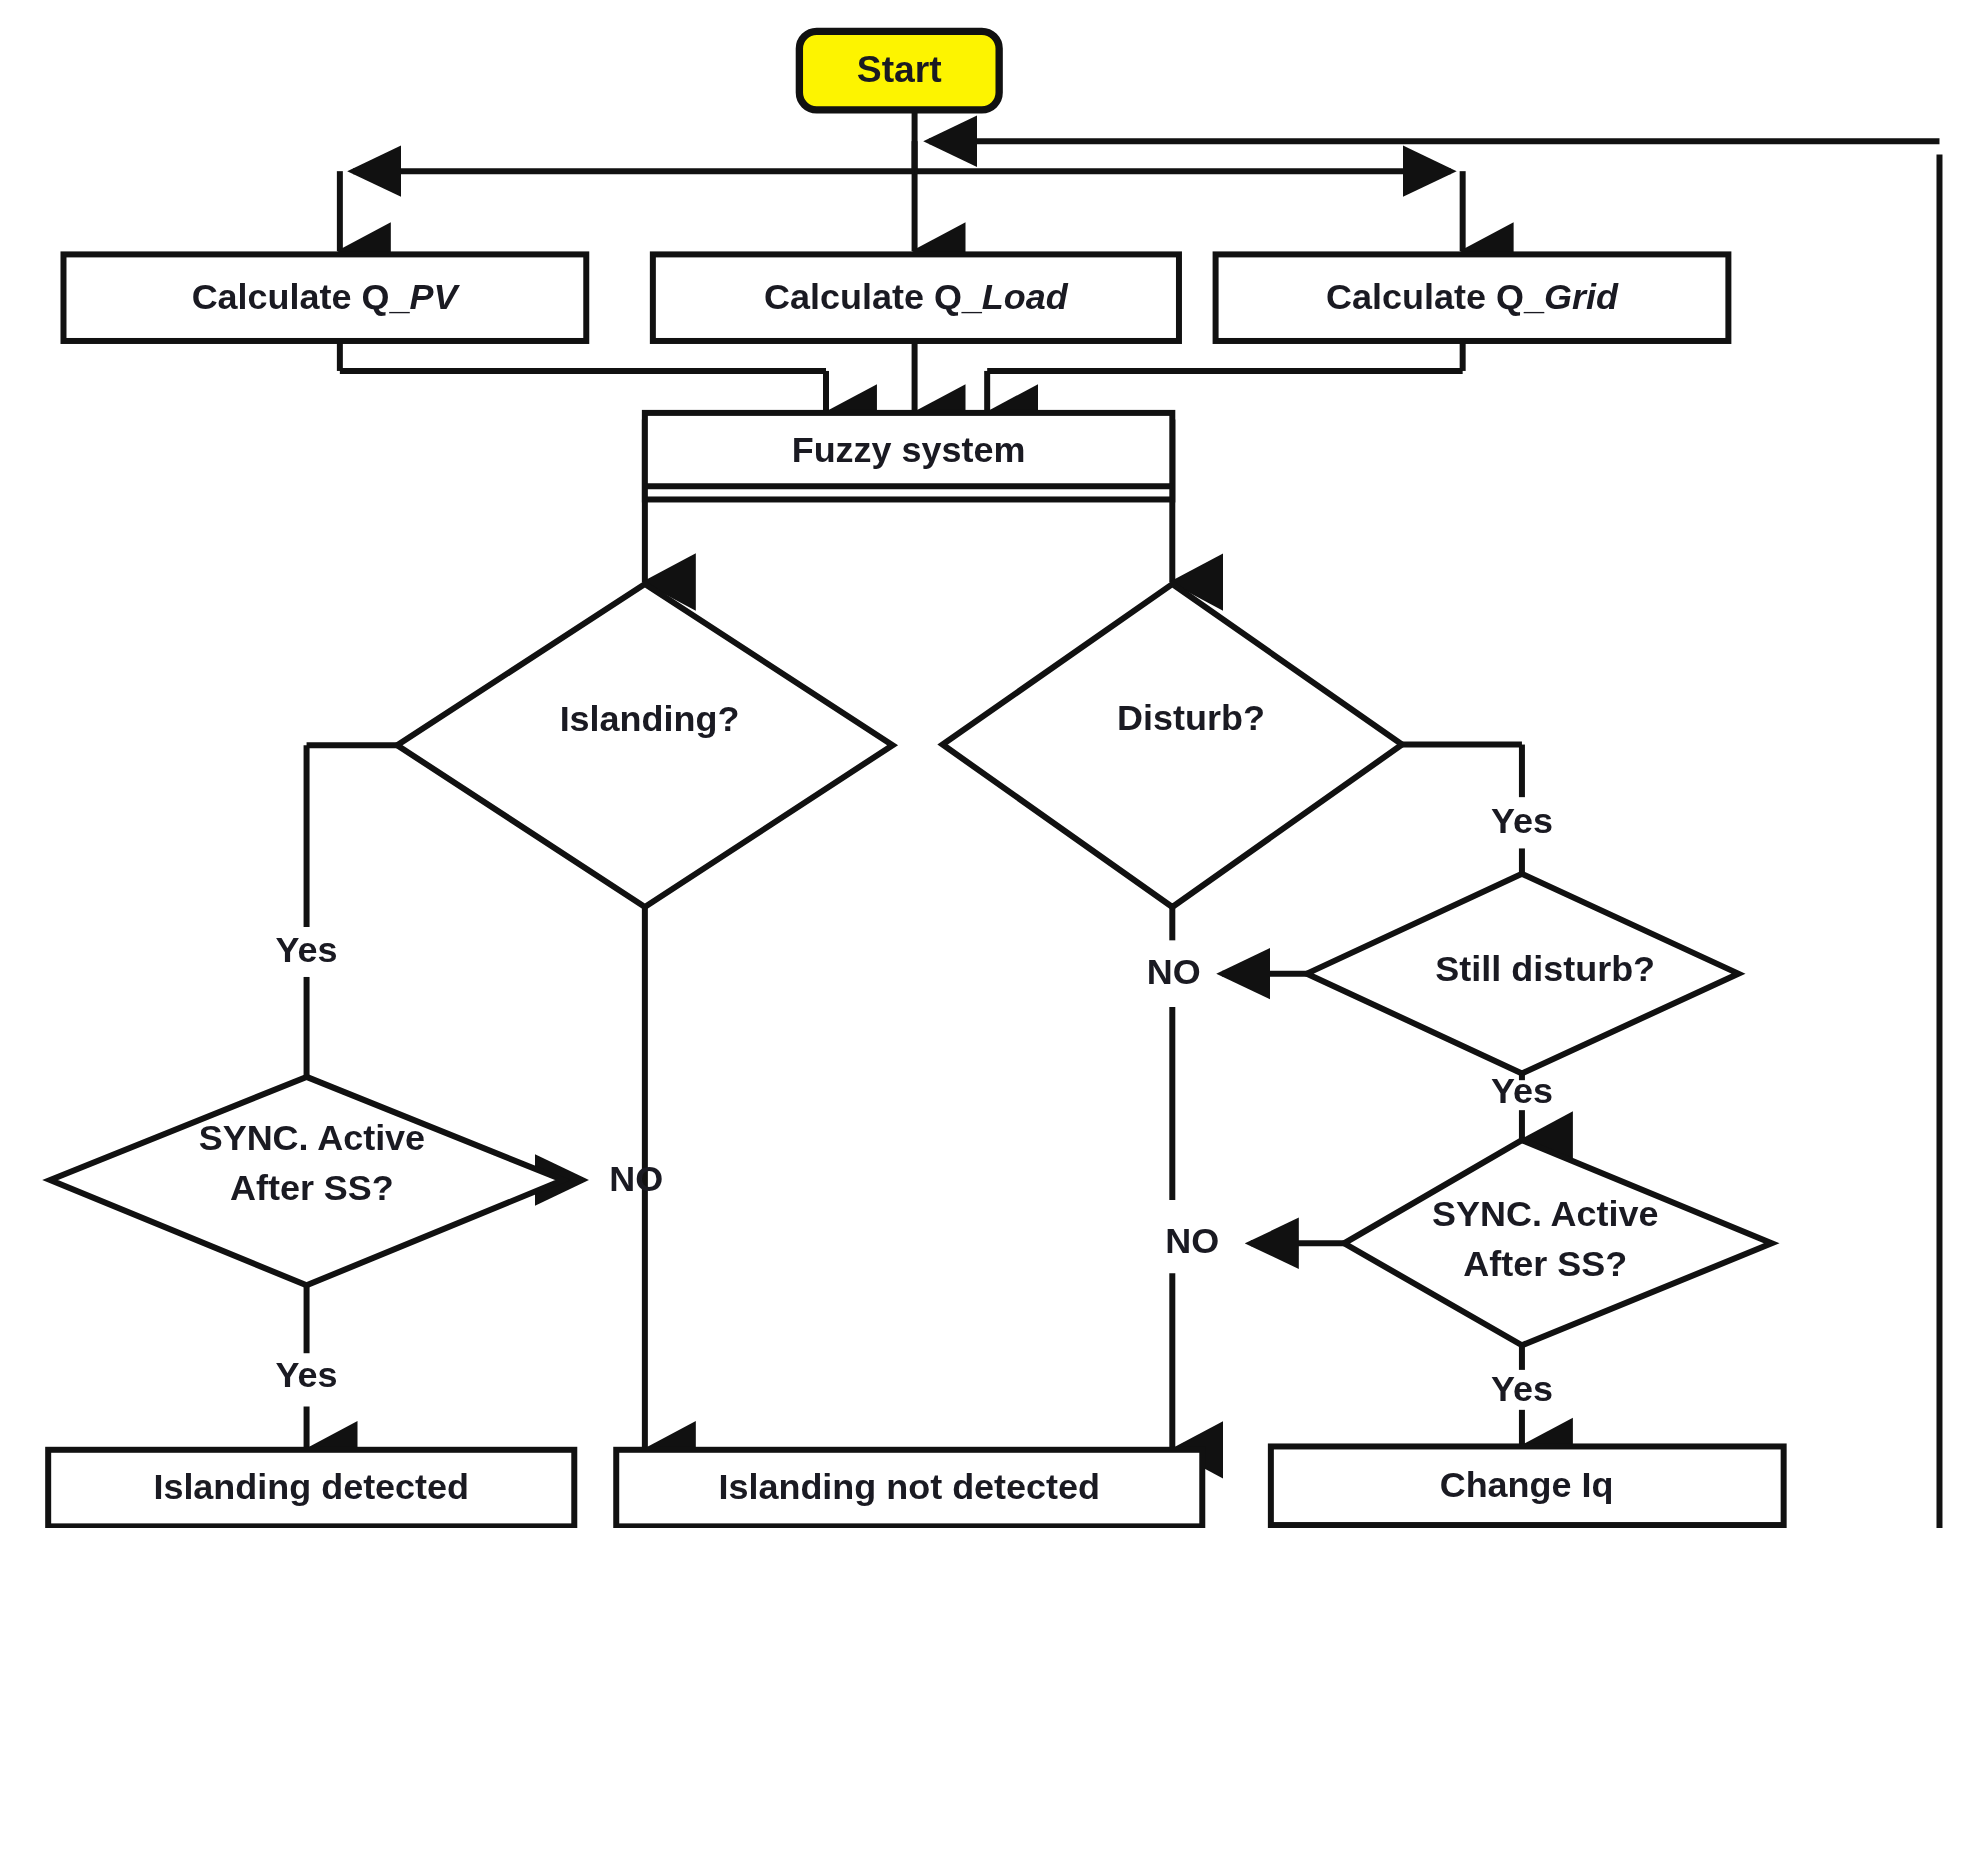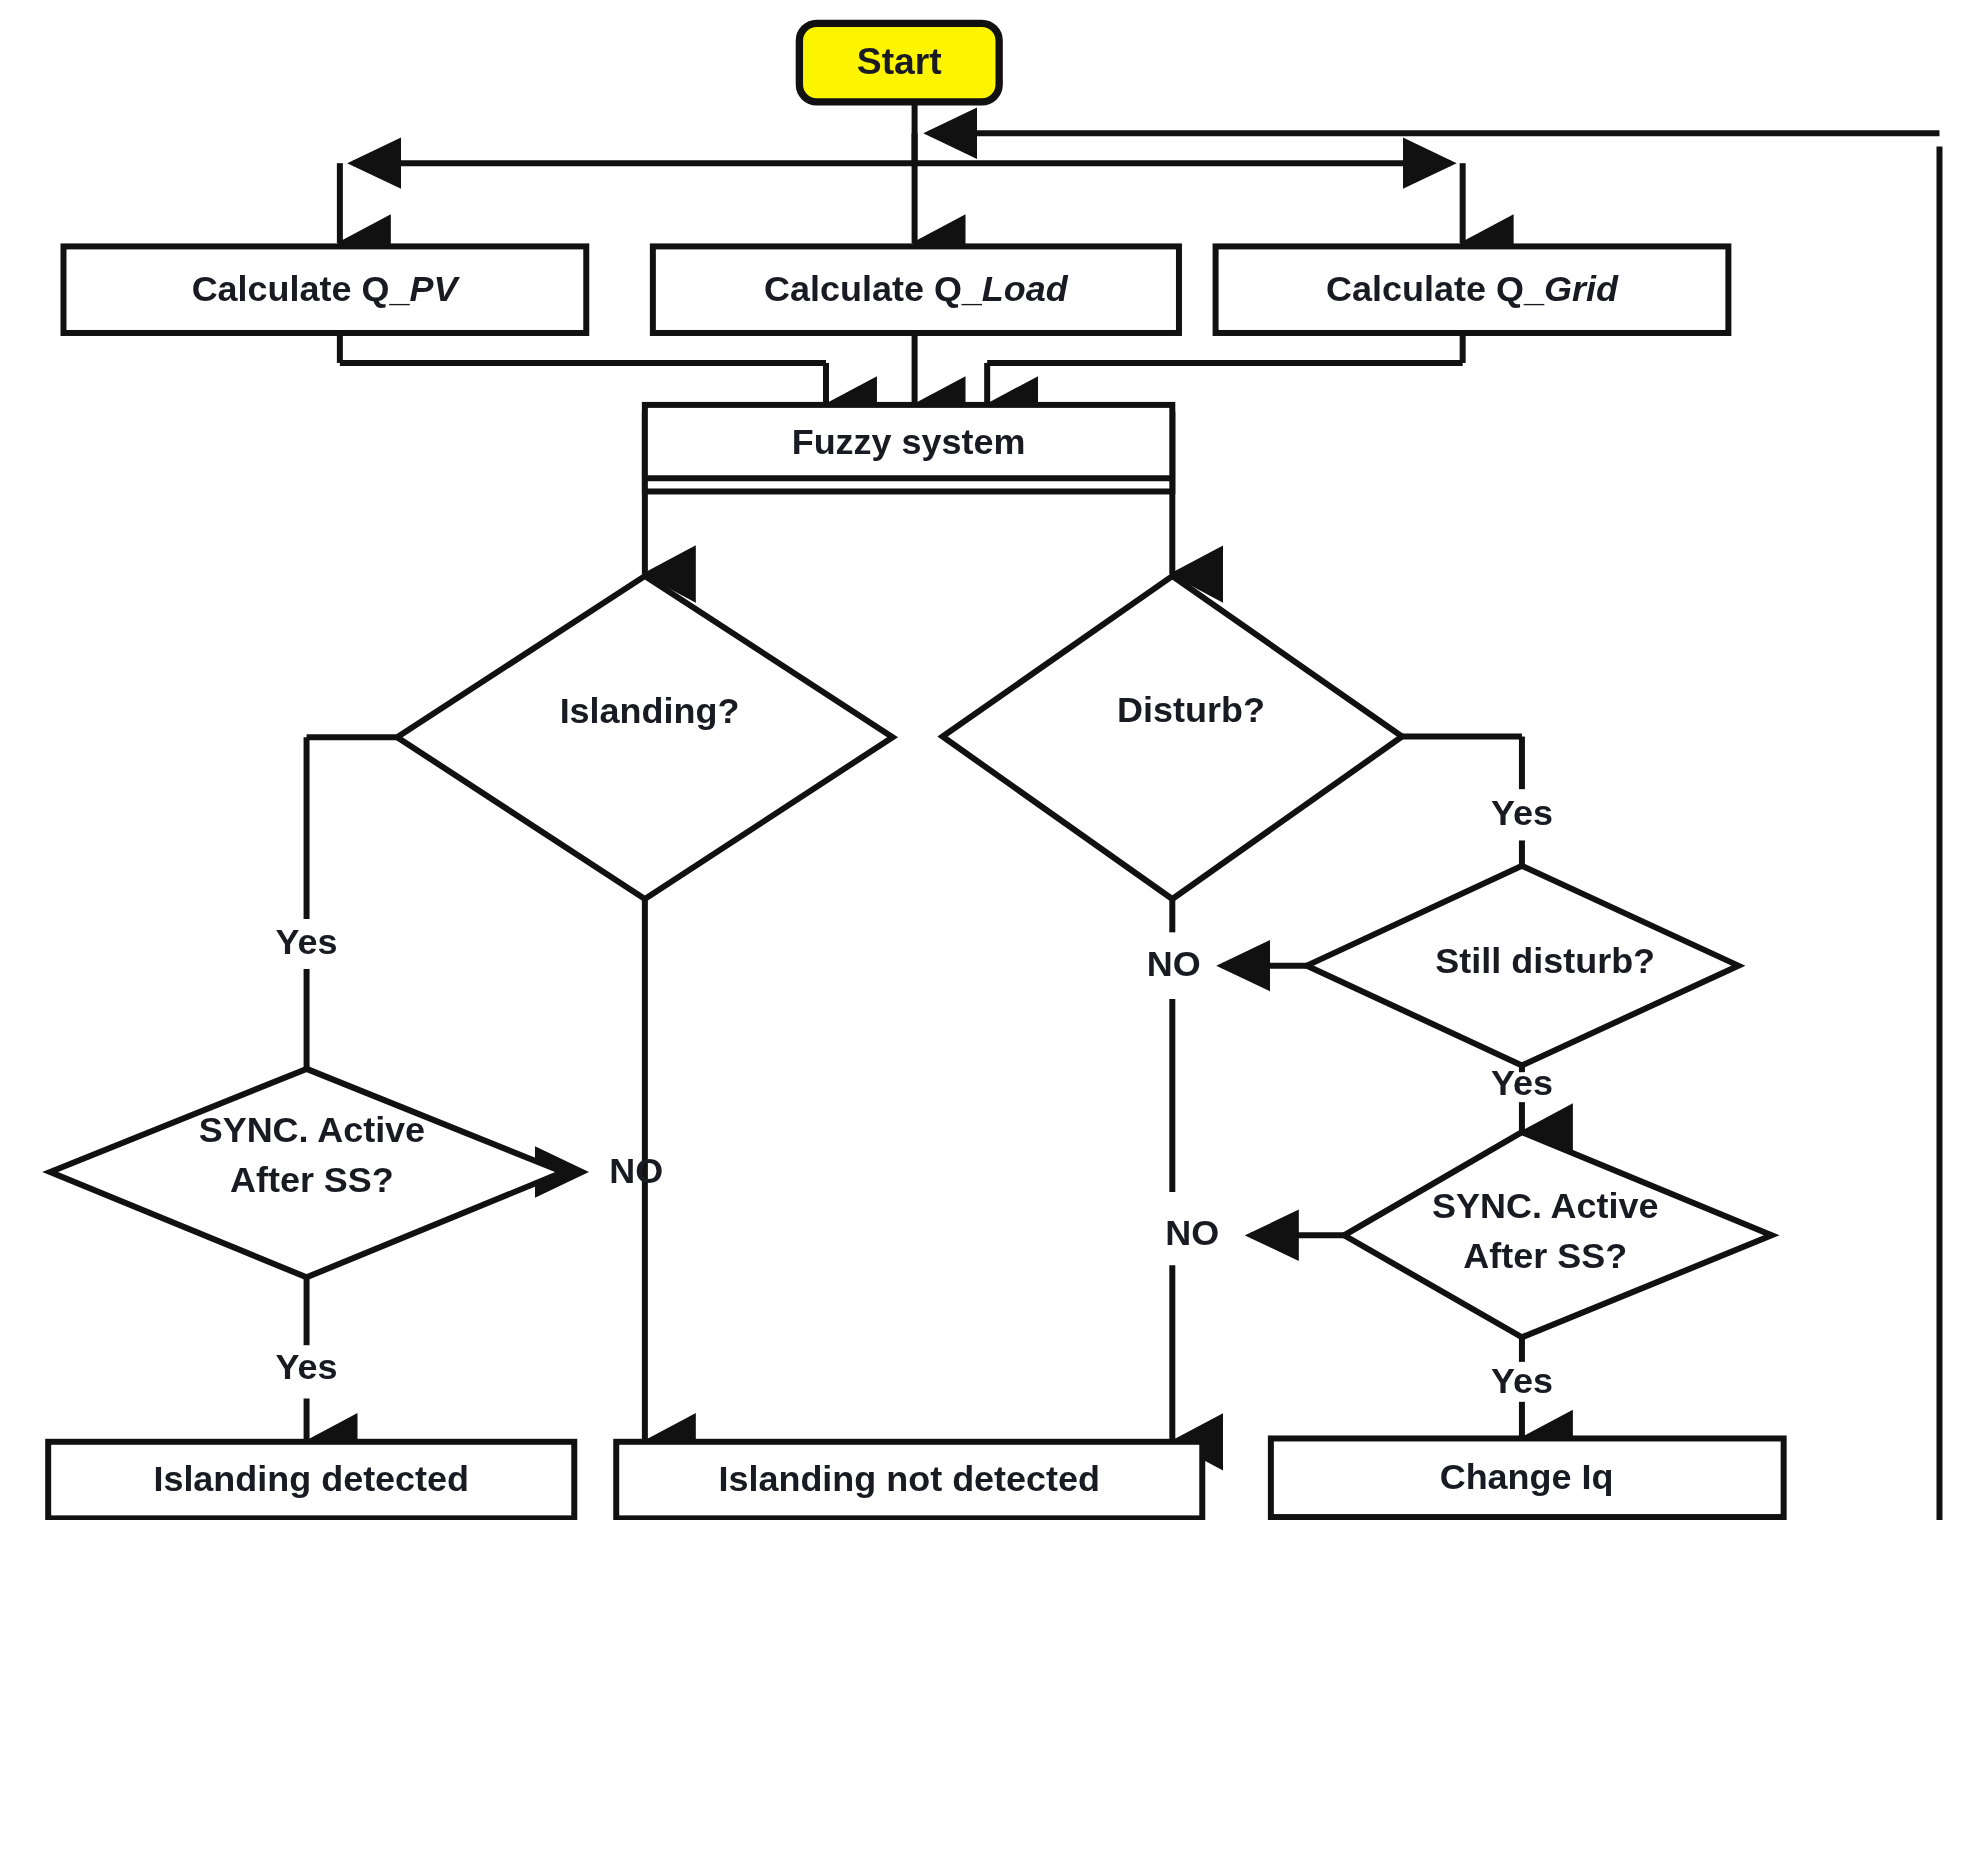--- a/index.html
+++ b/index.html
@@ -9,20 +9,21 @@
   }
   body {
     font-family: "Liberation Sans", sans-serif;
   }
   #flowchart-root {
     position: relative;
     width: 1985px;
     height: 1520px;
     background: #ffffff;
     overflow: hidden;
+    margin-top: 8px;
   }
   svg#chart-svg {
     position: absolute;
     top: 0;
     left: 0;
     width: 1985px;
     height: 1870px;
     display: block;
   }
   .nodeText {

